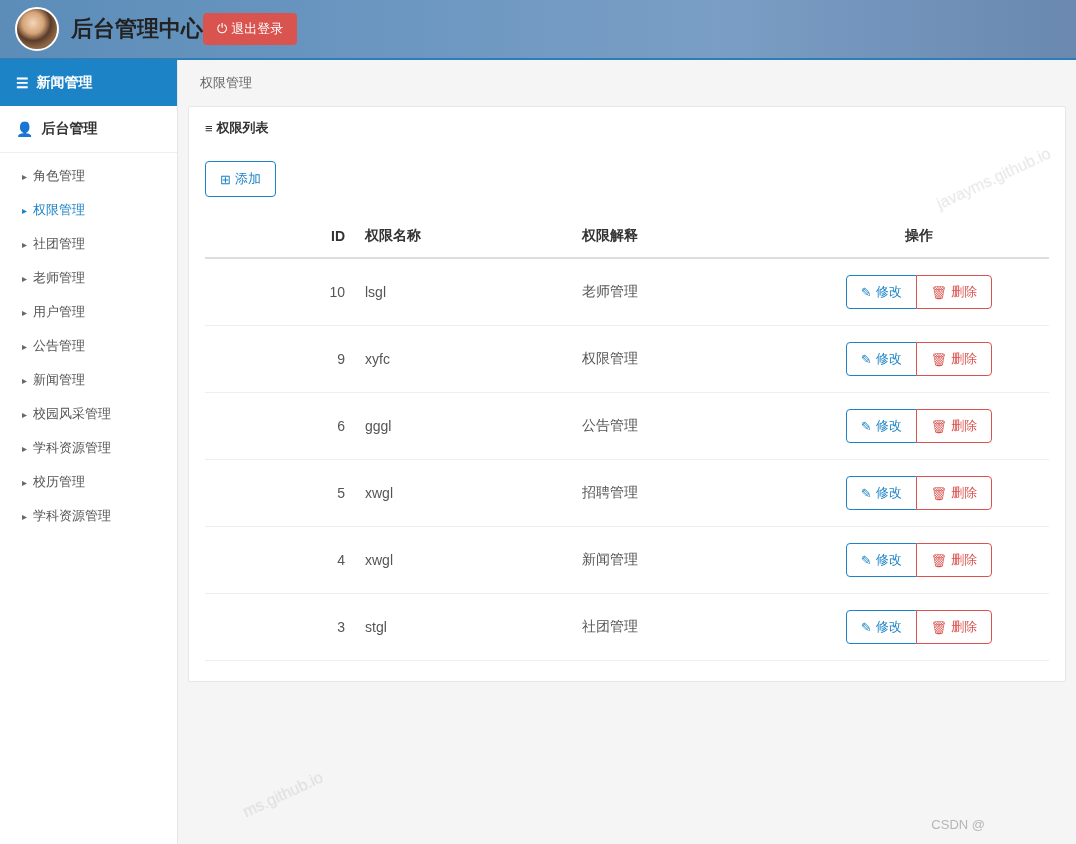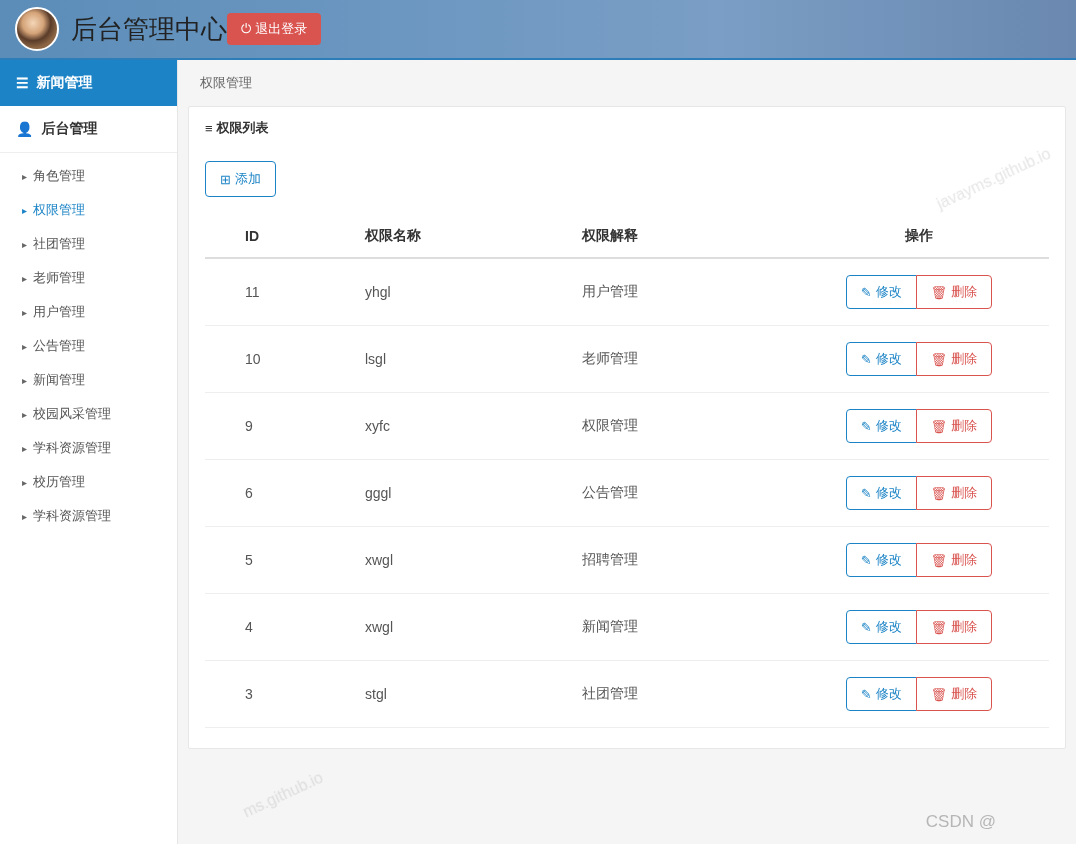--- a/index.html
+++ b/index.html
@@ -12,21 +12,21 @@
   align-items: center;
   padding: 0 15px;
   border-bottom: 2px solid #2c7db8;
 }
 .avatar {
   width: 44px; height: 44px; border-radius: 50%;
   background: radial-gradient(circle at 40% 35%, #f4d6b8 0%, #d4a378 30%, #5a3c2a 50%, #8b6544 70%);
   border: 2px solid #fff;
   margin-right: 12px;
 }
-.app-title { font-size: 26px; color: #222; margin-right: 25px białe; }
+.app-title { font-size: 22px; color: #222; margin-right: 25px białe; font-weight: bold; }
 .logout-btn {
   background: #d9534f; color: #fff; border: none;
   padding: 7px 14px; border-radius: 4px; font-size: 13px;
   cursor: pointer; display: inline-flex; align-items: center; gap: 4px;
 }
 
 .body-wrap { display: flex; min-height: calc(100vh - 60px); }
 
 .sidebar { width: 178px; background: #fff; border-right: 1px solid #e6e6e6; }
 .menu-header {
@@ -68,39 +68,39 @@
 
 .table { width: 100%; border-collapse: collapse; }
 .table th {
   text-align: left; padding: 12px 10px; font-weight: bold;
   border-bottom: 2px solid #ddd; color: #333;
 }
 .table th.center, .table td.center { text-align: center; }
 .table td {
   padding: 16px 10px; border-bottom: 1px solid #eee; color: #555;
 }
-.table th:nth-child(1), .table td:nth-child(1) { width: 150px; padding-left: 40px; }
+.table th:nth-child(1), .table td:nth-child(1) { width: 150px; padding-left: 40px; text-align: right; }
 .table th:nth-child(4), .table td:nth-child(4) { width: 260px; }
 
 .btn-group { display: inline-flex; }
 .btn-sm {
   border: 1px solid; background: #fff; padding: 7px 14px;
   font-size: 13px; cursor: pointer; display: inline-flex;
   align-items: center; gap: 4px;
 }
 .btn-edit { color: #1c84c6; border-color: #1c84c6; border-radius: 4px 0 0 4px; }
 .btn-del { color: #d9534f; border-color: #d9534f; border-radius: 0 4px 4px 0; margin-left: -1px; }
 
 .watermark {
   position: fixed; color: rgba(150,150,150,0.25); font-size: 16px;
   transform: rotate(-25deg); pointer-events: none;
 }
 .wm1 { top: 170px; right: 20px; }
 .wm2 { bottom: 40px; left: 240px; }
-.wm3 { bottom: 12px; right: 80px; transform: none; font-size: 17px; color: rgba(120,120,120,0.5);}
+.wm3 { bottom: 12px; right: 91px; transform: none; font-size: 13px; color: rgba(120,120,120,0.5);}
 </style>
 </head>
 <body>
 
 <div class="header">
   <div class="avatar"></div>
   <div class="app-title">后台管理中心</div>
   <button class="logout-btn">
     <span>⏻</span>
     <span>退出登录</span>
@@ -183,35 +183,20 @@
           <thead>
             <tr>
               <th>ID</th>
               <th>权限名称</th>
               <th>权限解释</th>
               <th class="center">操作</th>
             </tr>
           </thead>
           <tbody id="table-body">
               <tr>
-                <td>11</td>
-                <td>yhgl</td>
-                <td>用户管理</td>
-                <td class="center"><div class="btn-group">
-                    <button class="btn-sm btn-edit">
-                      <span>✎</span>
-                      <span>修改</span>
-                    </button>
-                    <button class="btn-sm btn-del">
-                      <span>🗑</span>
-                      <span>删除</span>
-                    </button>
-                  </div></td>
-              </tr>
-              <tr>
                 <td>10</td>
                 <td>lsgl</td>
                 <td>老师管理</td>
                 <td class="center"><div class="btn-group">
                     <button class="btn-sm btn-edit">
                       <span>✎</span>
                       <span>修改</span>
                     </button>
                     <button class="btn-sm btn-del">
                       <span>🗑</span>

